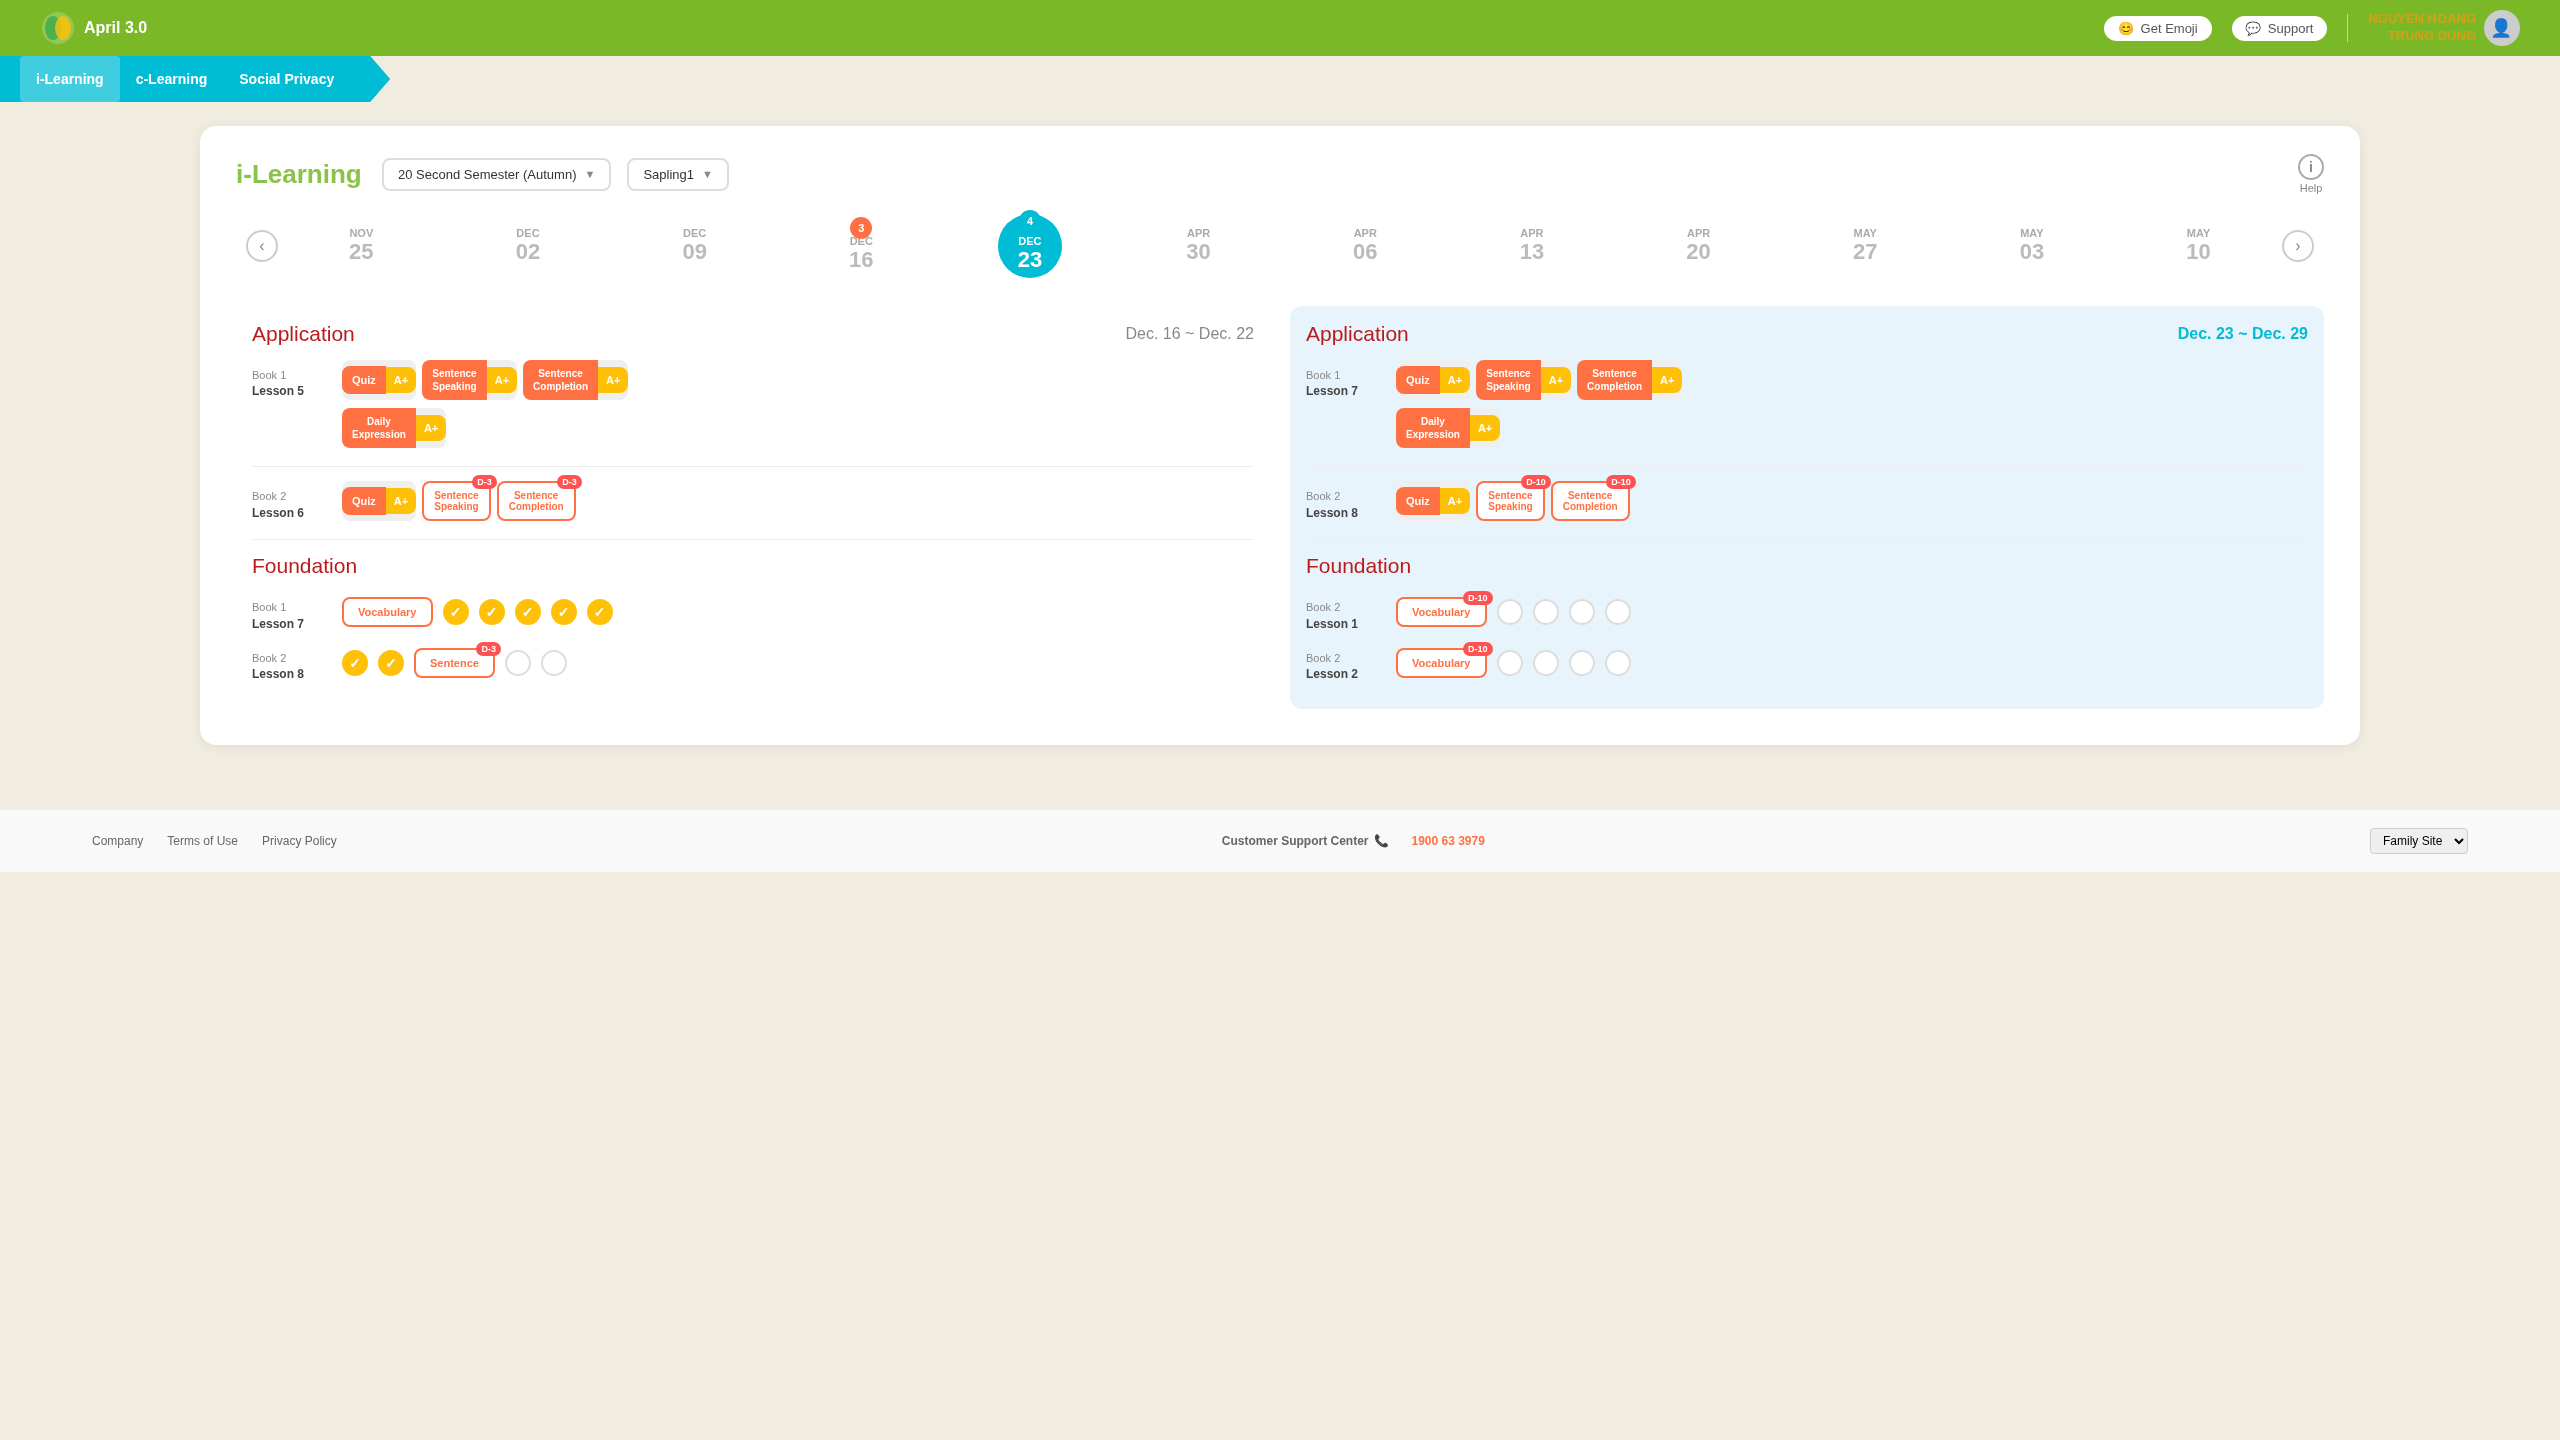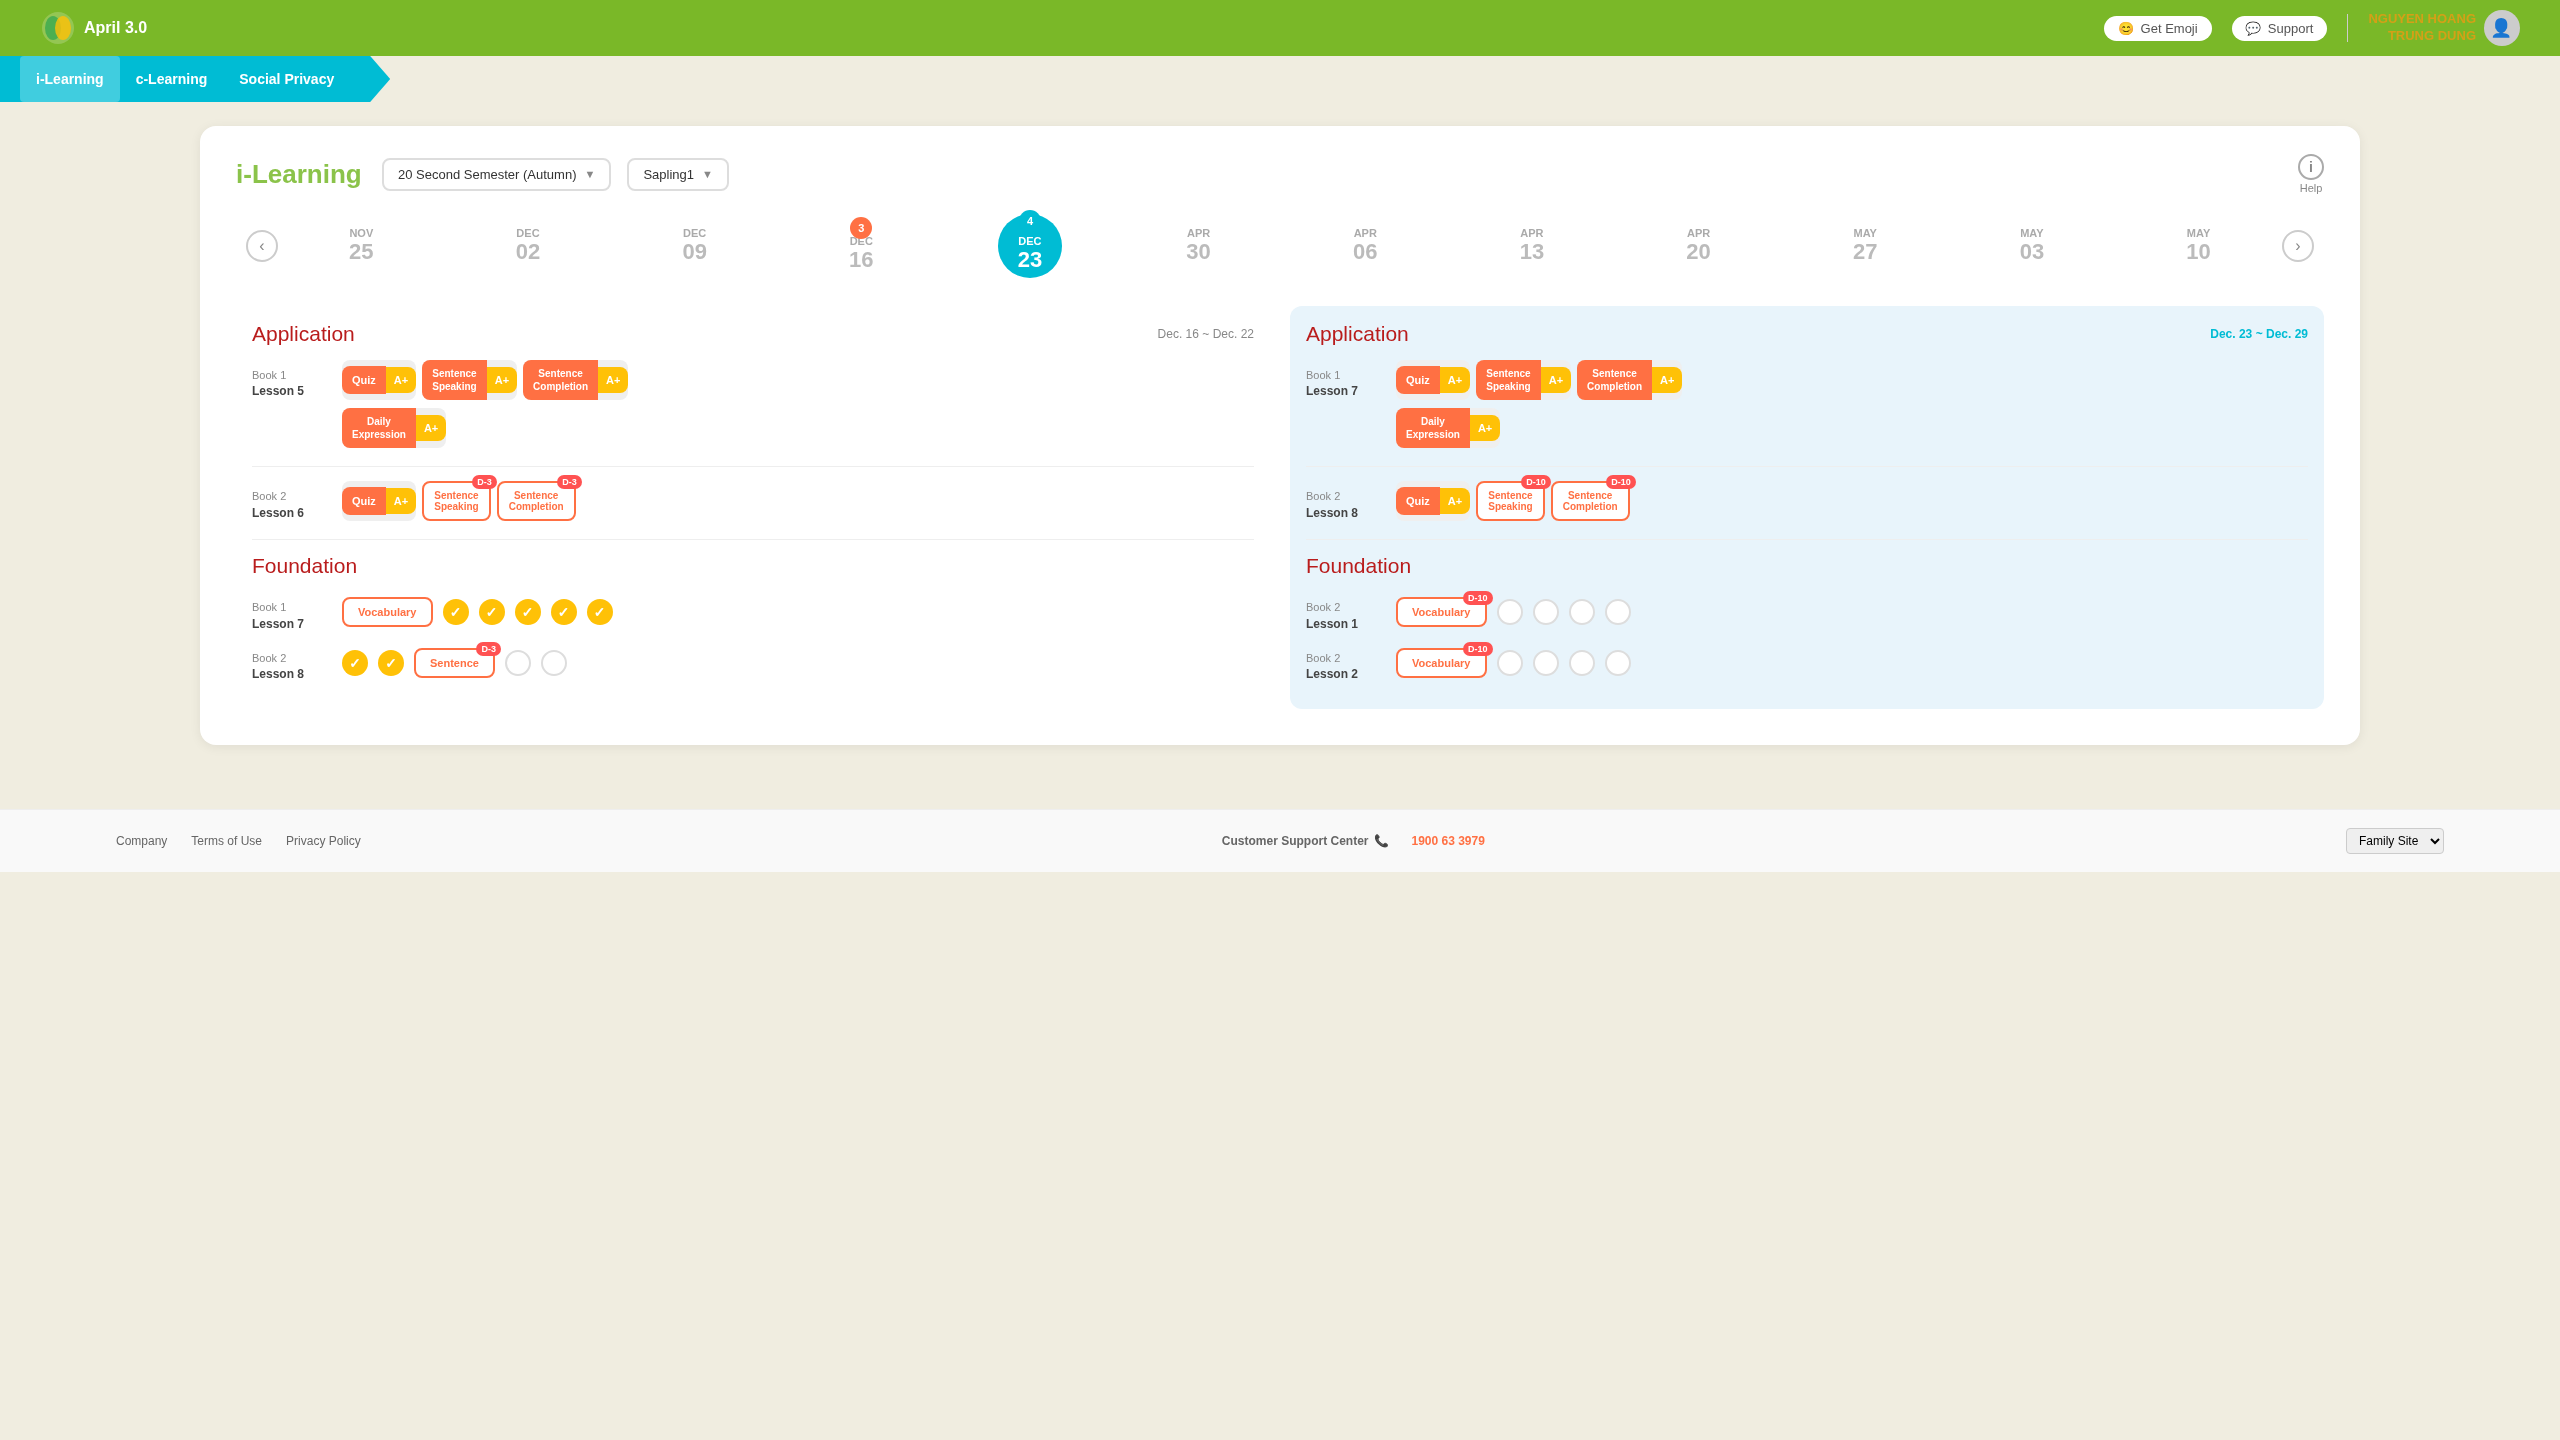--- a/index.html
+++ b/index.html
@@ -283,21 +283,21 @@
       align-items: center;
       justify-content: space-between;
       margin-bottom: 14px;
     }
     .week-section-title {
       font-size: 21px;
       font-weight: normal;
       color: #b91c1c;
     }
     .week-date-range {
-      font-size: 12px;
+      font-size: 16px;
       color: #888;
     }
     .week-date-range.highlight { color: #00bcd4; font-weight: bold; }
 
     
     .lesson-section { margin-bottom: 18px; }
     .lesson-row {
       display: flex;
       align-items: flex-start;
       gap: 10px;
@@ -412,21 +412,21 @@
     .section-divider {
       border: none;
       border-top: 1px solid #eee;
       margin: 10px 0 14px;
     }
 
     
     .footer {
       background: #f9f9f9;
       border-top: 1px solid #eee;
-      padding: 18px 116px;
+      padding: 18px 92px;
       display: flex;
       align-items: center;
       justify-content: space-between;
       font-size: 12px;
       color: #666;
       margin-top: 40px;
     }
     .footer-links {
       display: flex;
       gap: 24px;

